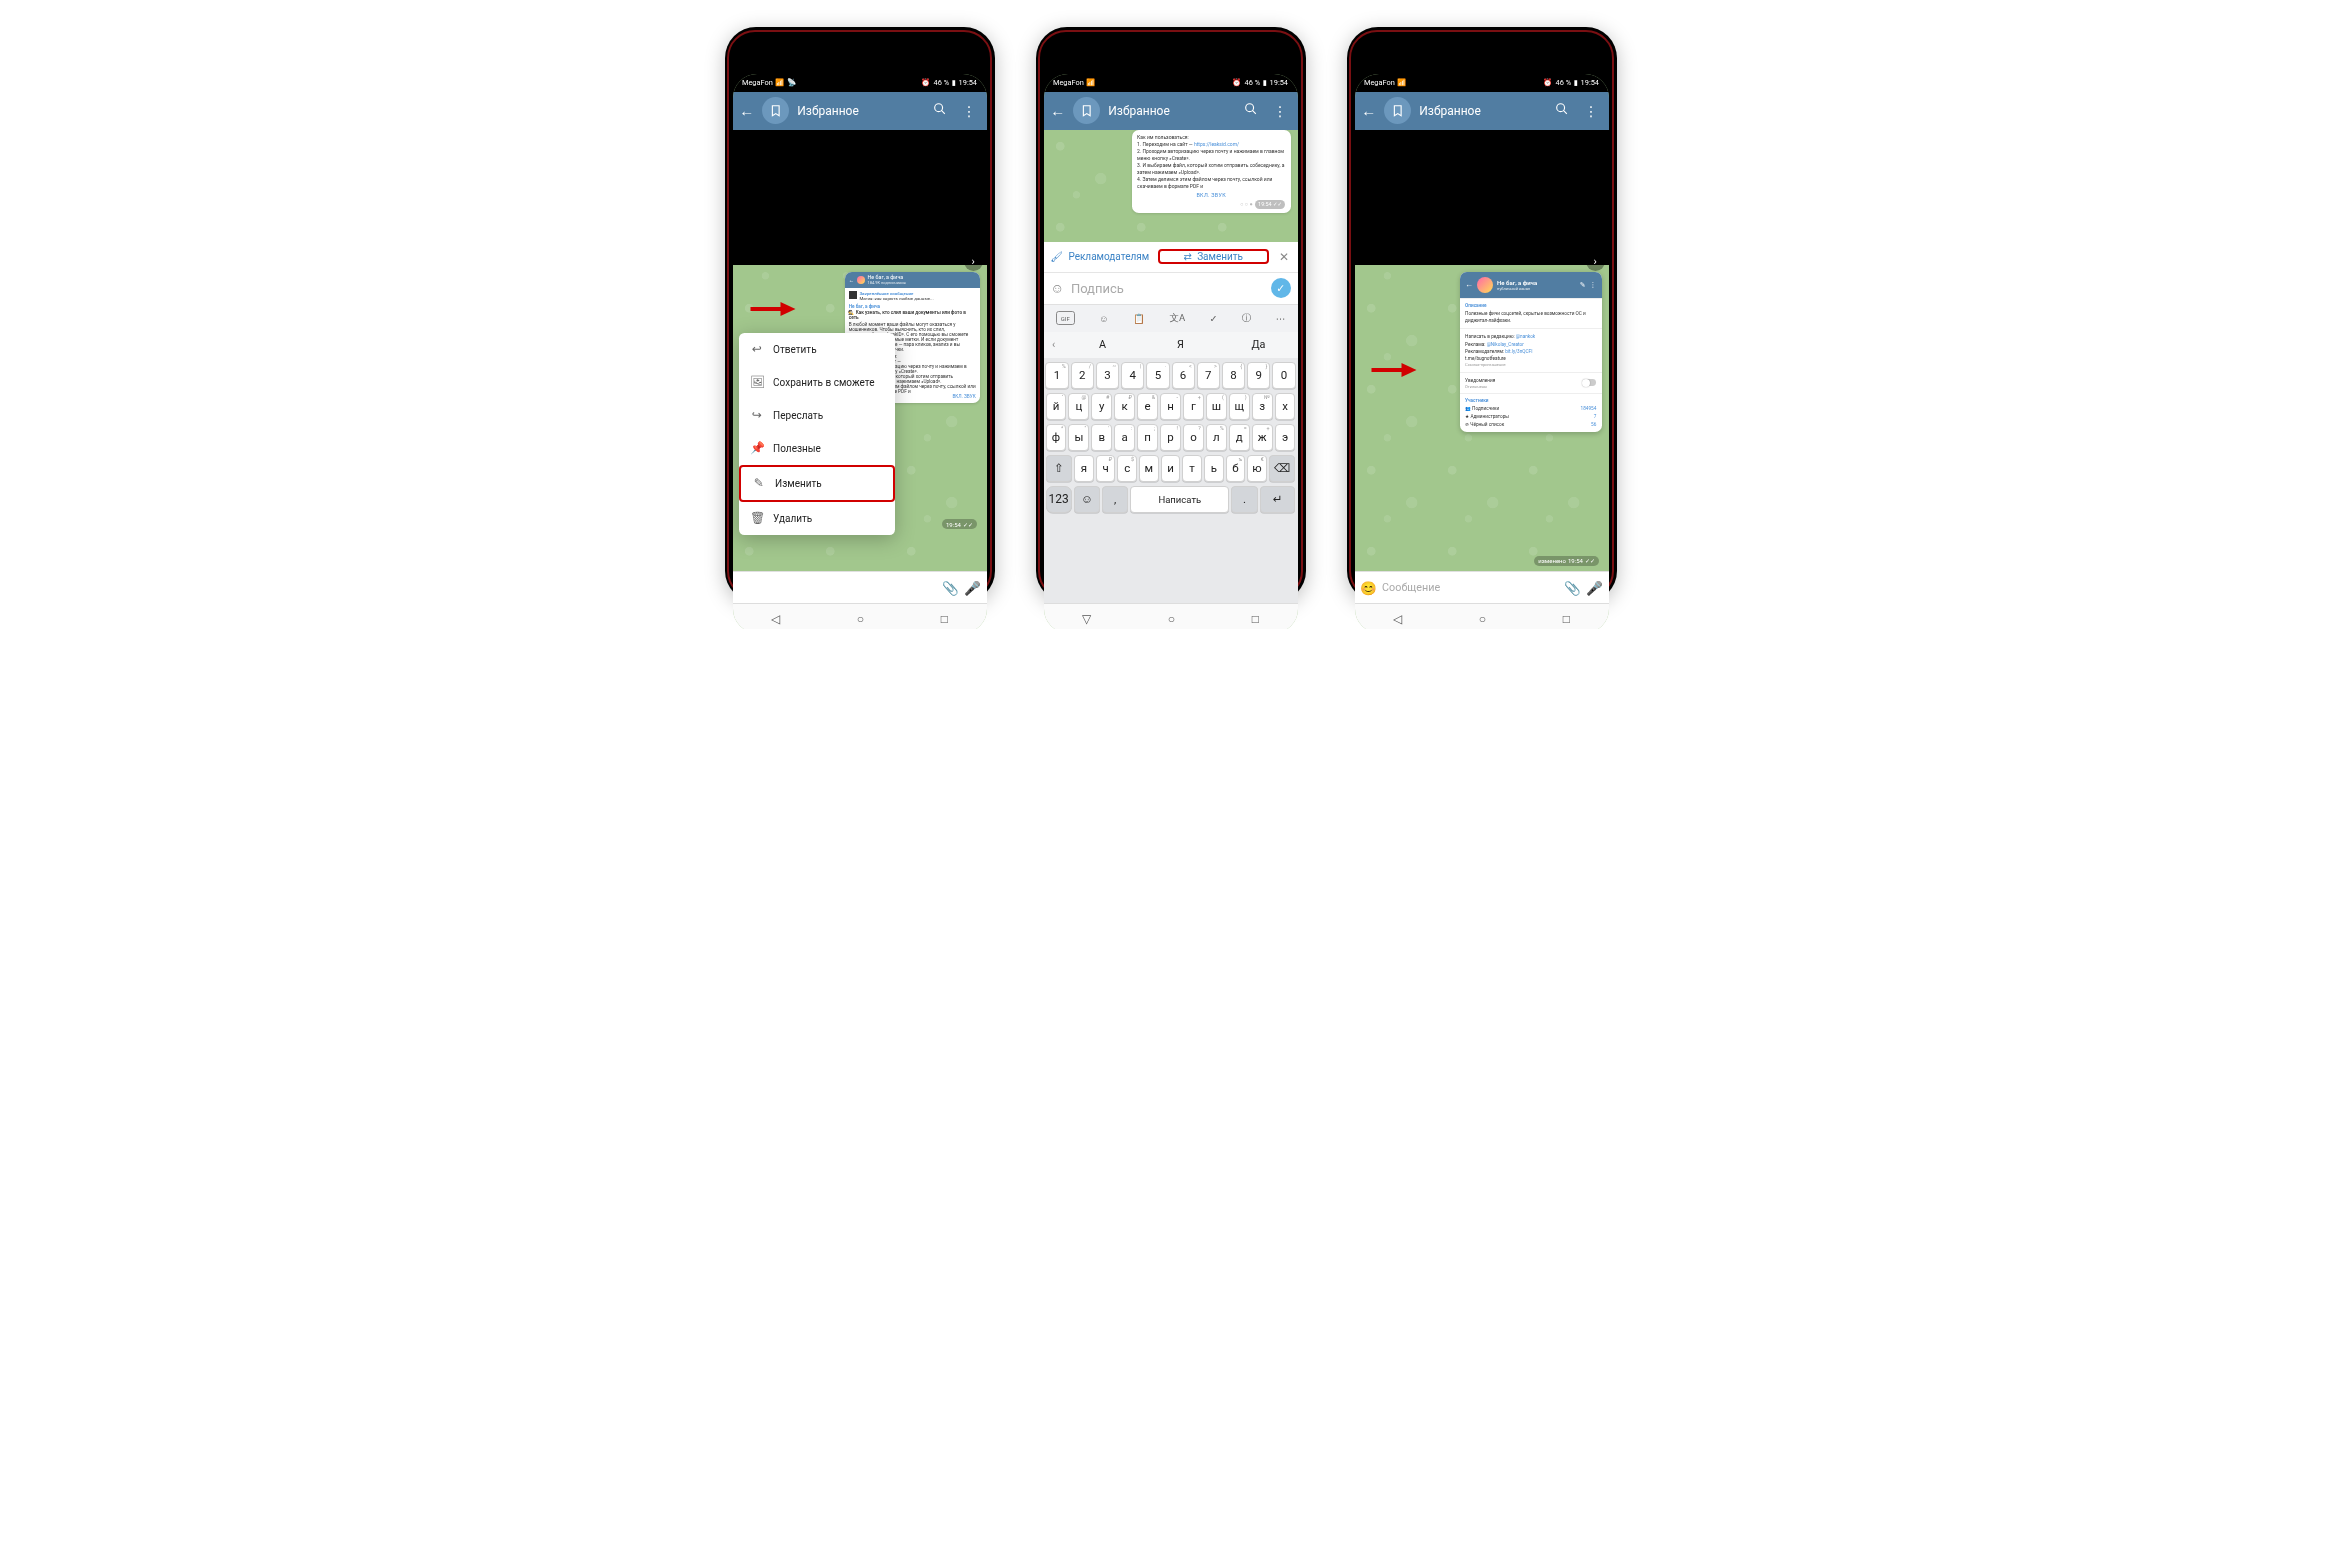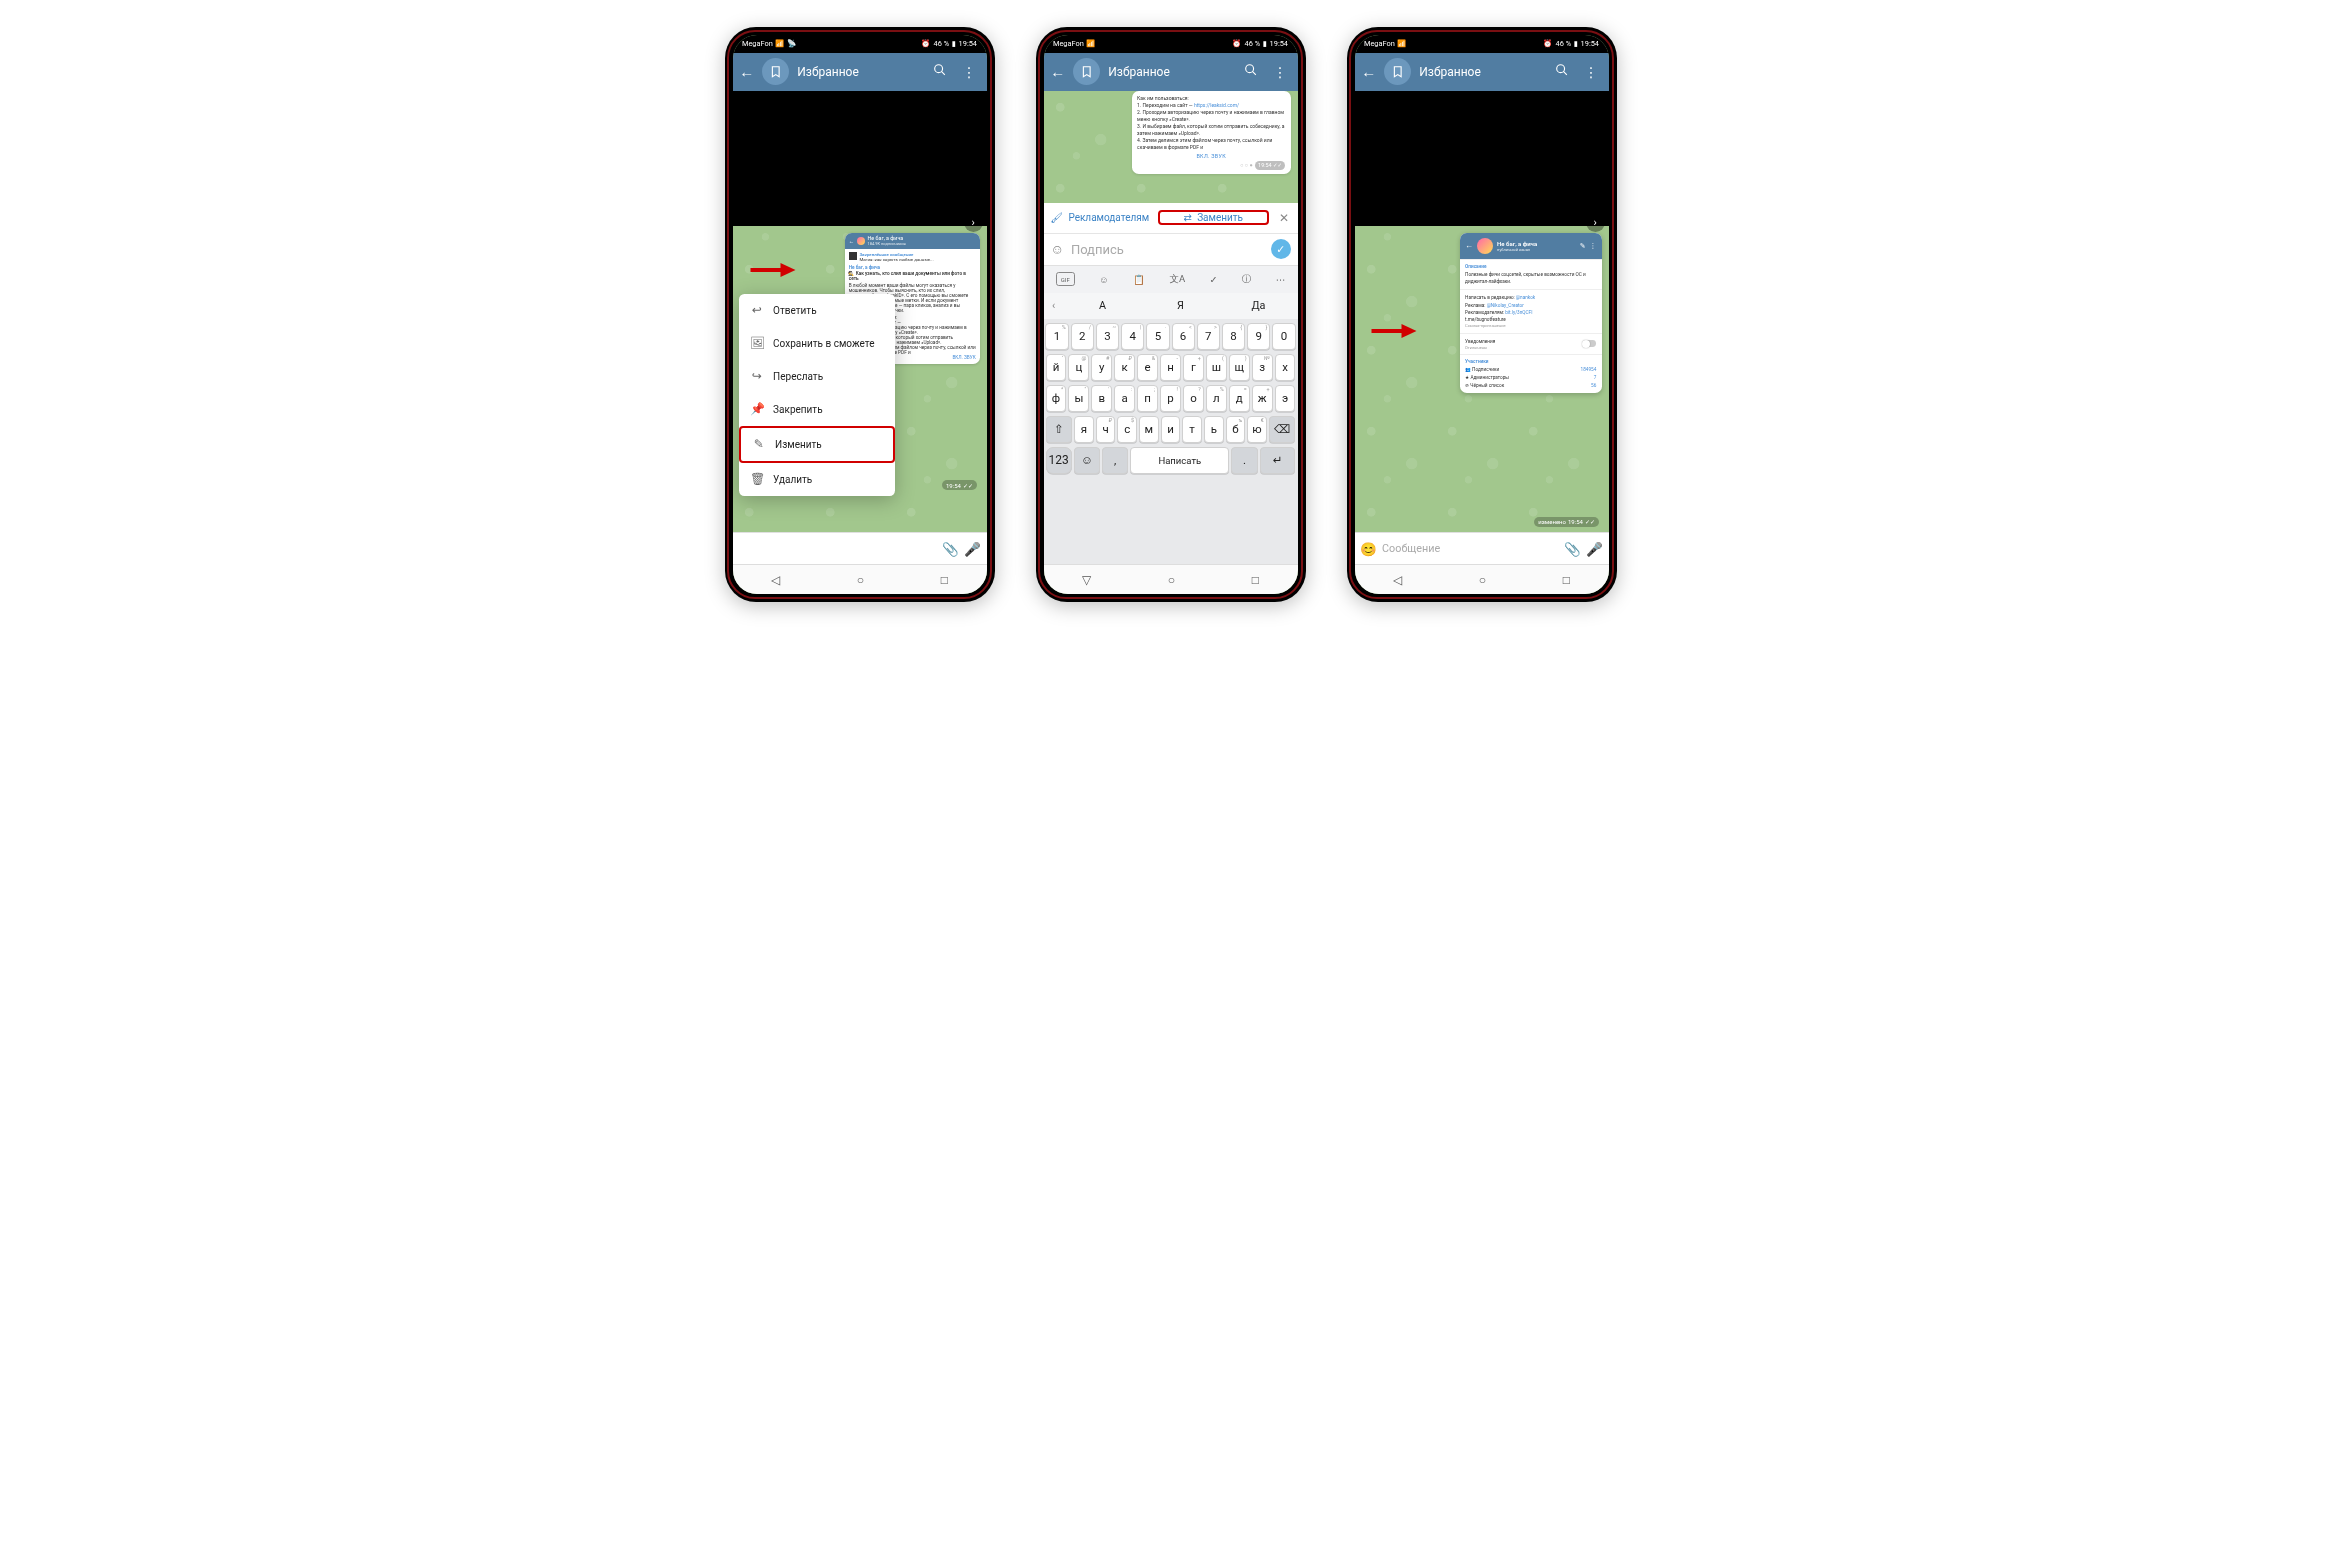--- a/index.html
+++ b/index.html
@@ -31,20 +31,21 @@
   }
   .screen {
     width: 100%;
     height: 100%;
     background: #a2c78d;
     border-radius: 24px;
     overflow: hidden;
     position: relative;
     display: flex;
     flex-direction: column;
+    margin-top: 39px;
   }
   .notch {
     position: absolute;
     top: 0; left: 50%;
     transform: translateX(-50%);
     width: 95px; height: 15px;
     background: #000;
     border-bottom-left-radius: 10.8px;
     border-bottom-right-radius: 10.8px;
     z-index: 100;
@@ -348,21 +349,21 @@
         <div class="ctx-item">
           <span class="ciicon">🖼</span>
           <span>Сохранить в сможете</span>
         </div>
         <div class="ctx-item">
           <span class="ciicon">↪</span>
           <span>Переслать</span>
         </div>
         <div class="ctx-item">
           <span class="ciicon">📌</span>
-          <span>Закрепить</span>
+          <span>Полезные</span>
         </div>
         <div class="ctx-item highlight-red">
           <span class="ciicon">✎</span>
           <span>Изменить</span>
         </div>
         <div class="ctx-item">
           <span class="ciicon">🗑</span>
           <span>Удалить</span>
         </div>
       </div>

